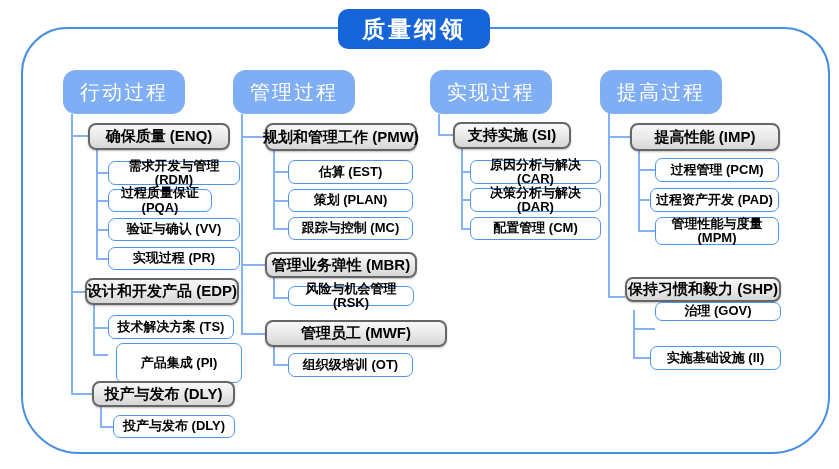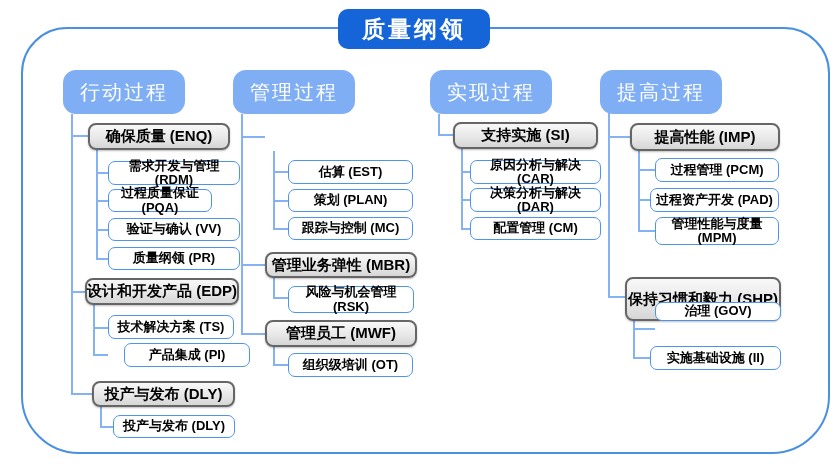--- a/index.html
+++ b/index.html
@@ -97,41 +97,42 @@
   <div class="hl" style="left:638px;top:169px;width:17px;"></div>
   <div class="hl" style="left:638px;top:199px;width:12px;"></div>
   <div class="hl" style="left:638px;top:230px;width:17px;"></div>
   <div class="hl" style="left:633px;top:328px;width:22px;"></div>
   <div class="hl" style="left:633px;top:357px;width:17px;"></div>
 
   <div class="parent" style="left:88px;top:123px;width:142px;height:27px;">确保质量 (ENQ)</div>
   <div class="child" style="left:108px;top:161px;width:132px;height:24px;">需求开发与管理 (RDM)</div>
   <div class="child" style="left:108px;top:189px;width:104px;height:23px;">过程质量保证 (PQA)</div>
   <div class="child" style="left:108px;top:218px;width:132px;height:23px;">验证与确认 (VV)</div>
-  <div class="child" style="left:108px;top:247px;width:132px;height:23px;">质量纲领 (PR)</div>
+  <div class="child" style="left:108px;top:247px;width:132px;height:23px;">实现过程 (PR)</div>
   <div class="parent" style="left:85px;top:278px;width:154px;height:27px;">设计和开发产品 (EDP)</div>
   <div class="child" style="left:108px;top:315px;width:126px;height:24px;">技术解决方案 (TS)</div>
-  <div class="child" style="left:124px;top:343px;width:126px;height:24px;">产品集成 (PI)</div>
+  <div class="child" style="left:116px;top:343px;width:126px;height:40px;">产品集成 (PI)</div>
   <div class="parent" style="left:92px;top:381px;width:143px;height:26px;">投产与发布 (DLY)</div>
   <div class="child" style="left:113px;top:415px;width:122px;height:23px;">投产与发布 (DLY)</div>
 
+  <div class="parent" style="left:265px;top:123px;width:152px;height:28px;">规划和管理工作 (PMW)</div>
   <div class="child" style="left:288px;top:160px;width:125px;height:24px;">估算 (EST)</div>
   <div class="child" style="left:288px;top:189px;width:125px;height:23px;">策划 (PLAN)</div>
   <div class="child" style="left:288px;top:217px;width:125px;height:23px;border-radius:7px;">跟踪与控制 (MC)</div>
   <div class="parent" style="left:265px;top:252px;width:152px;height:26px;">管理业务弹性 (MBR)</div>
-  <div class="child" style="left:288px;top:286px;width:126px;height:27px;">风险与机会管理 (RSK)</div>
-  <div class="parent" style="left:265px;top:320px;width:152px;height:27px;">管理员工 (MWF)</div>
+  <div class="child" style="left:288px;top:286px;width:126px;height:20px;">风险与机会管理 (RSK)</div>
+  <div class="parent" style="left:265px;top:320px;width:182px;height:27px;">管理员工 (MWF)</div>
   <div class="child" style="left:288px;top:353px;width:125px;height:24px;">组织级培训 (OT)</div>
 
-  <div class="parent" style="left:453px;top:122px;width:145px;height:27px;">支持实施 (SI)</div>
+  <div class="parent" style="left:453px;top:122px;width:118px;height:27px;">支持实施 (SI)</div>
   <div class="child" style="left:470px;top:188px;width:131px;height:24px;">决策分析与解决 (DAR)</div>
   <div class="child" style="left:470px;top:160px;width:131px;height:24px;">原因分析与解决 (CAR)</div>
   <div class="child" style="left:470px;top:217px;width:131px;height:23px;">配置管理 (CM)</div>
 
   <div class="parent" style="left:630px;top:123px;width:150px;height:28px;">提高性能 (IMP)</div>
   <div class="child" style="left:655px;top:158px;width:124px;height:24px;">过程管理 (PCM)</div>
   <div class="child" style="left:650px;top:188px;width:129px;height:24px;">过程资产开发 (PAD)</div>
   <div class="child" style="left:655px;top:217px;width:124px;height:28px;">管理性能与度量 (MPM)</div>
-  <div class="parent" style="left:625px;top:277px;width:156px;height:44px;">保持习惯和毅力 (SHP)</div>
+  <div class="parent" style="left:625px;top:277px;width:156px;height:25px;">保持习惯和毅力 (SHP)</div>
   <div class="child" style="left:655px;top:302px;width:126px;height:19px;">治理 (GOV)</div>
   <div class="child" style="left:650px;top:346px;width:131px;height:24px;">实施基础设施 (II)</div>
 
 </div>
 
 </body></html>

